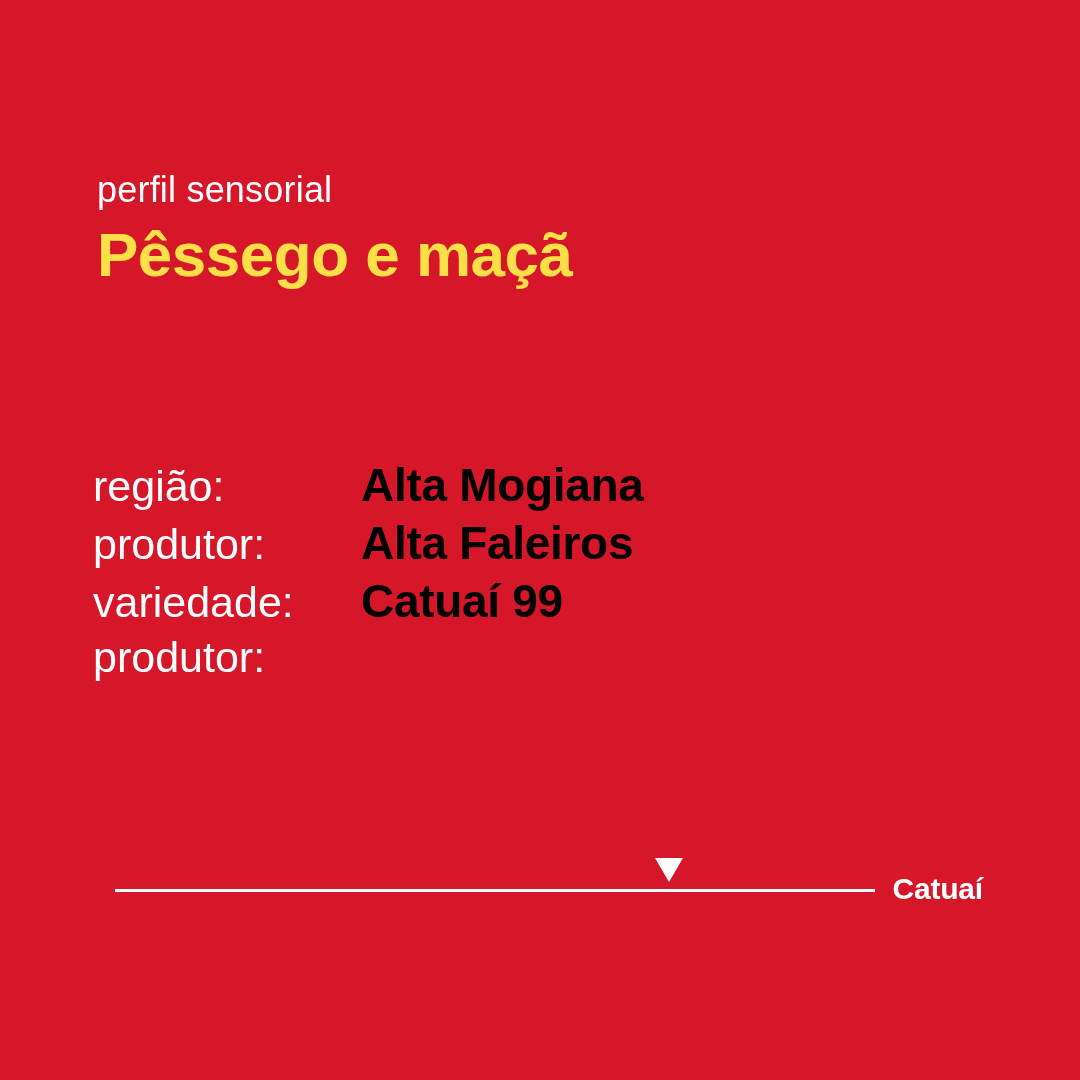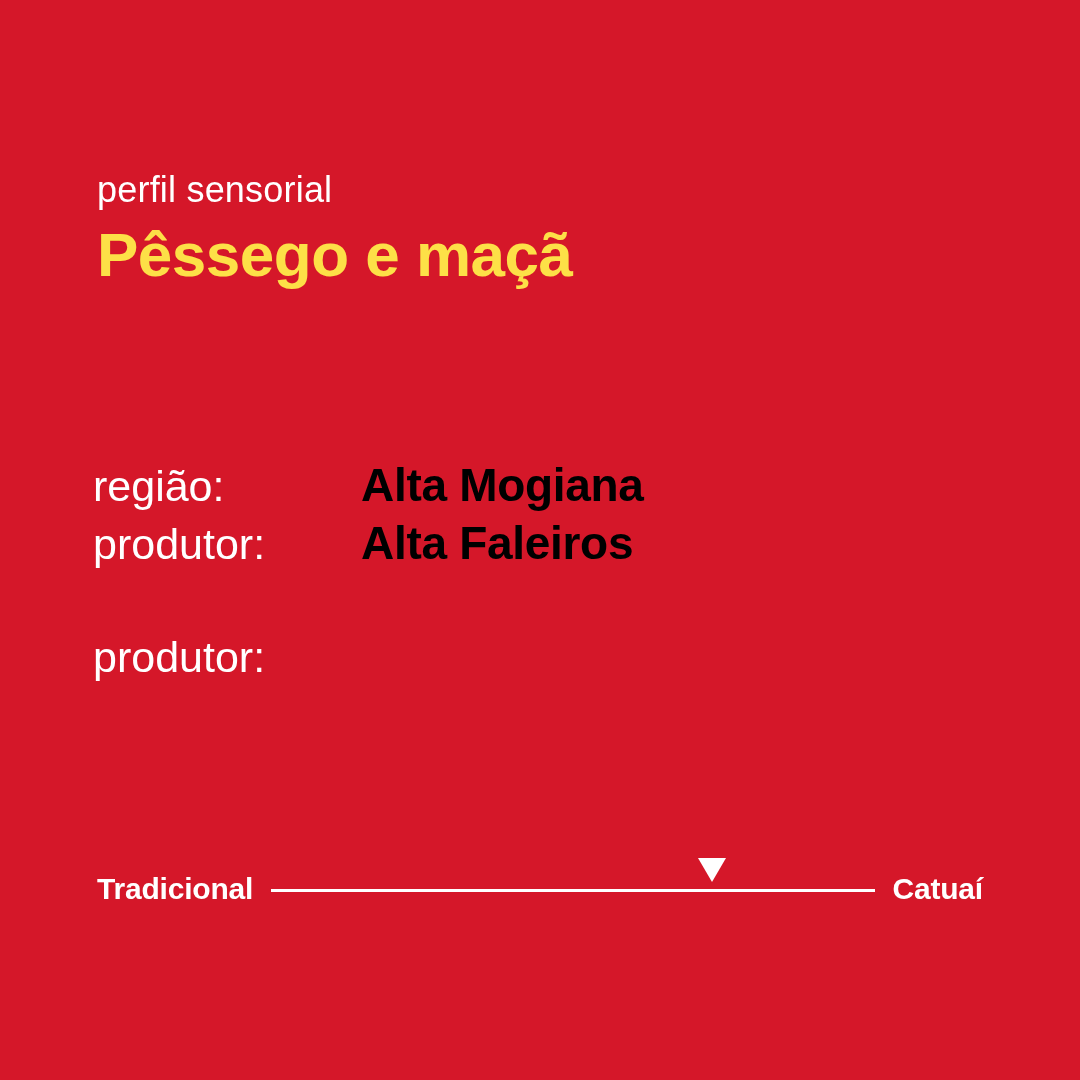--- a/index.html
+++ b/index.html
@@ -133,30 +133,31 @@
       <span class="detail-label">região:</span>
       <span class="detail-value">Alta Mogiana</span>
     </div>
 
     <div class="detail-row">
       <span class="detail-label">produtor:</span>
       <span class="detail-value">Alta Faleiros</span>
     </div>
 
     <div class="detail-row">
+      <span class="detail-label">variedade:</span>
+      <span class="detail-value">Catuaí 99</span>
     </div>
 
     <div class="detail-row">
       <span class="detail-label">produtor:</span>
     </div>
 
   </div>
 
   <div class="scale">
-    <span class="scale-label">Tradicional</span>
 
     <div class="scale-track">
       <div class="scale-line"></div>
       <div class="scale-marker" id="scale-marker" style="left: 73%;"></div>
     </div>
 
     <span class="scale-label">Catuaí</span>
   </div>
 
 </div>

